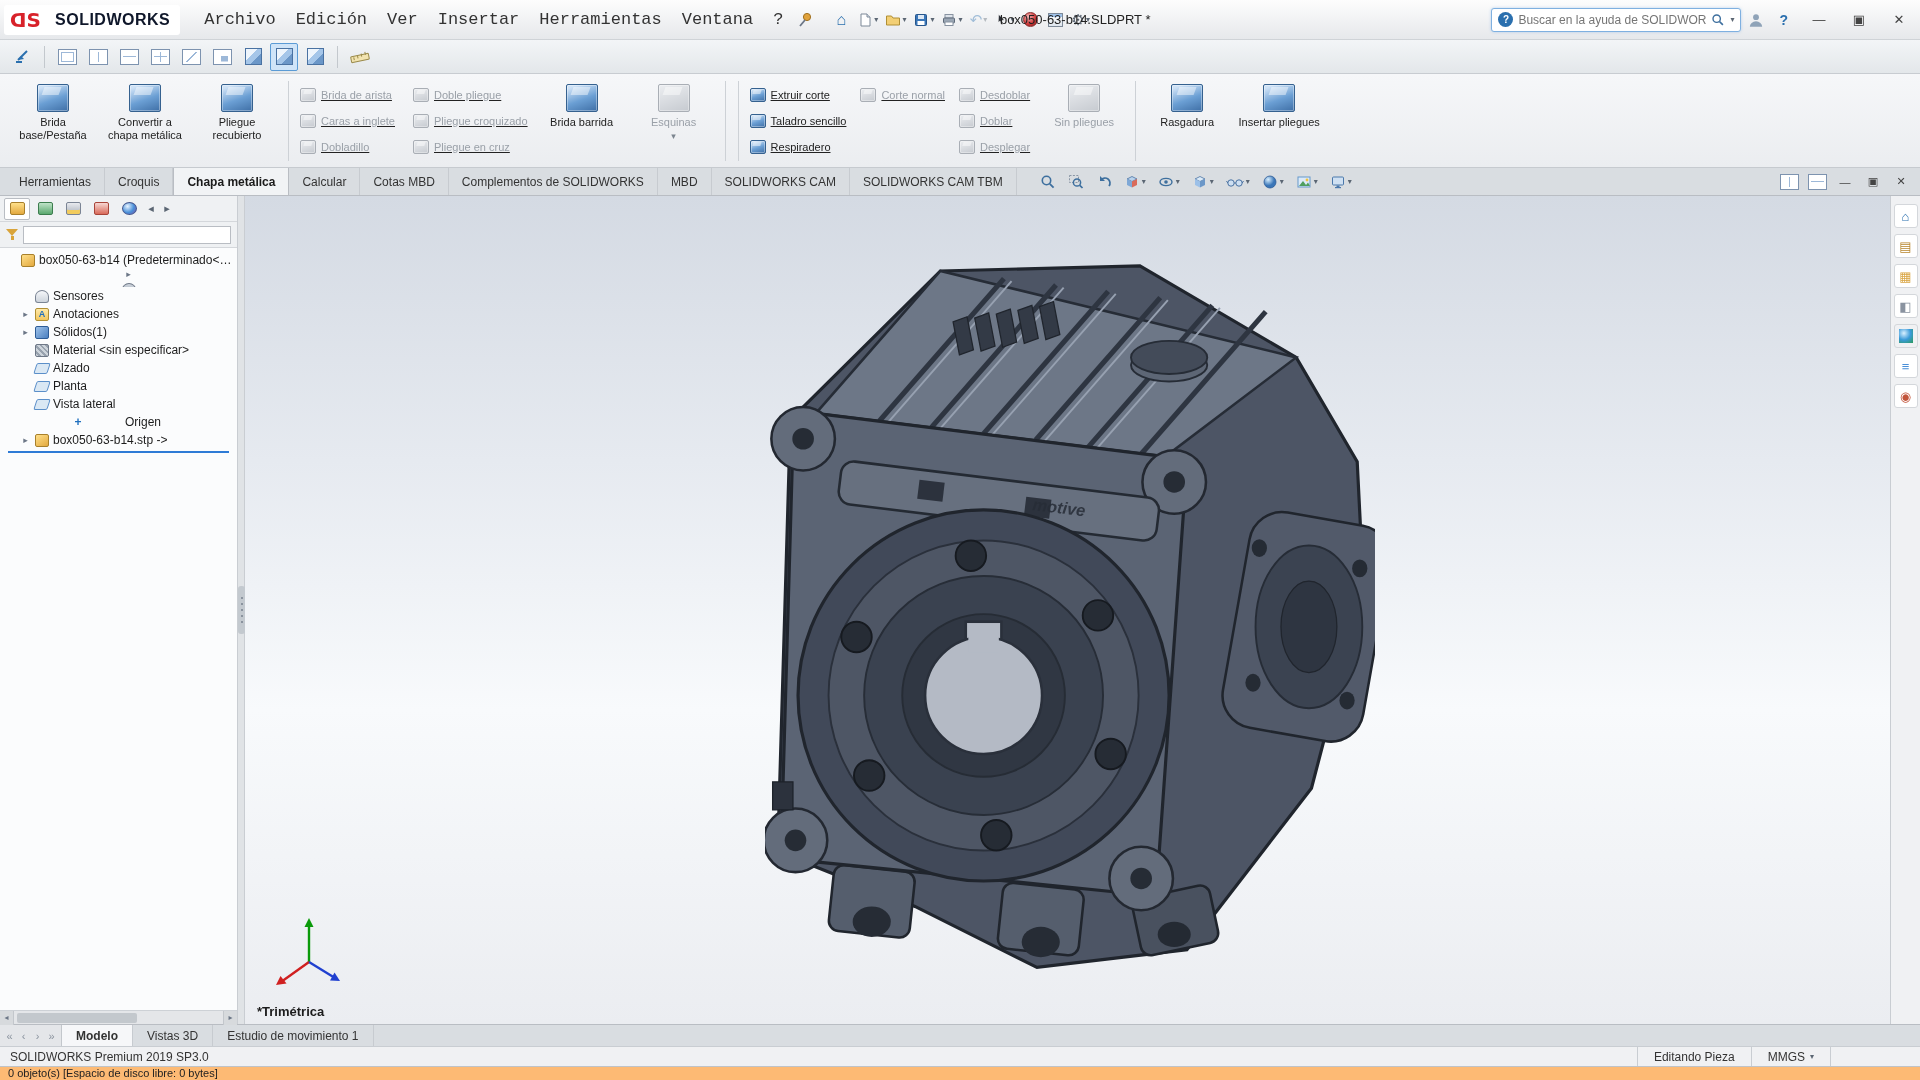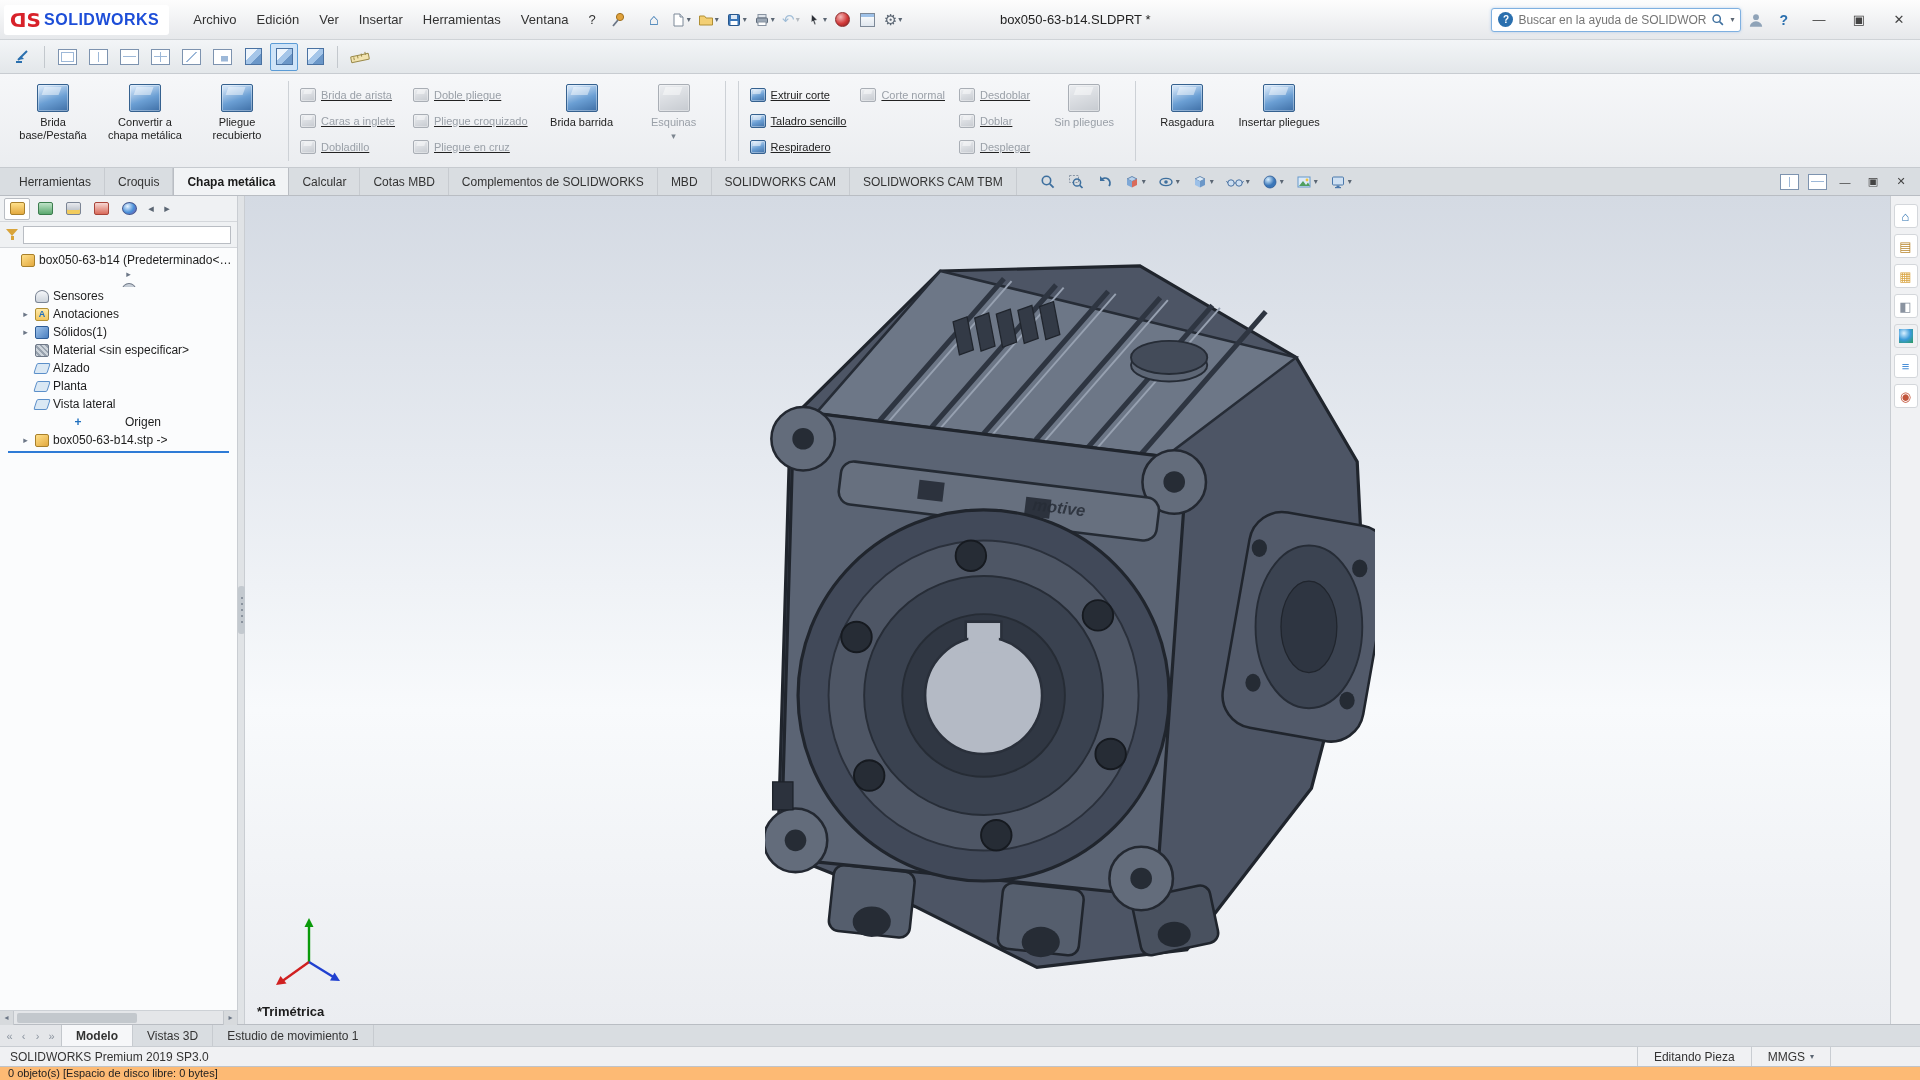--- a/index.html
+++ b/index.html
@@ -7,23 +7,23 @@
   body { font-family:"Liberation Sans","DejaVu Sans",sans-serif; font-size:12px; color:#222;
          background:#e8eaed; cursor:default; }
   .app { width:1920px; height:1080px; display:flex; flex-direction:column; }
 
   
   .titlebar { height:40px; flex:none; display:flex; align-items:center; padding:0 4px;
               background:linear-gradient(#fdfdfd,#e6e8eb); border-bottom:1px solid #cfd3d7; position:relative; }
   .logo { display:flex; align-items:center; background:#fff; border-radius:3px; padding:3px 10px 3px 6px; margin-right:14px; }
   .logo-mark { color:#d8222a; font-weight:bold; font-size:20px; font-family:"DejaVu Sans",sans-serif; }
   .logo-mark .flip { display:inline-block; transform:scaleX(-1); }
-  .logo-text { color:#1d4ed8; font-weight:bold; font-size:16px; letter-spacing:.5px; margin-left:3px; }
+  .logo-text { color:#0f172a; font-weight:bold; font-size:16px; letter-spacing:.5px; margin-left:14px; }
   .menubar { display:flex; align-items:center; }
-  .menu-item { padding:6px 10px; font-size:13px; color:#333; border-radius:2px; }
+  .menu-item { padding:6px 10px; font-size:17px; color:#333; border-radius:2px;font-family:Liberation Mono, monospace; }
   .pin { width:20px; height:20px; margin:0 8px 0 2px; }
   .qat { display:flex; align-items:center; gap:1px; margin-left:6px; }
   .qbtn { height:26px; min-width:24px; display:flex; align-items:center; justify-content:center;
           border:1px solid transparent; border-radius:2px; padding:0 2px; gap:1px; }
   .qbtn.disabled { opacity:.4; }
   .qcaret { font-size:8px; color:#5b6673; }
   .glyph-home { font-size:16px; color:#2a6fae; line-height:1; }
   .glyph-gear { font-size:15px; color:#5b6673; line-height:1; }
   .glyph-undo { font-size:15px; color:#2a6fae; line-height:1; }
   .sphere-ico { width:15px; height:15px; border-radius:50%;

